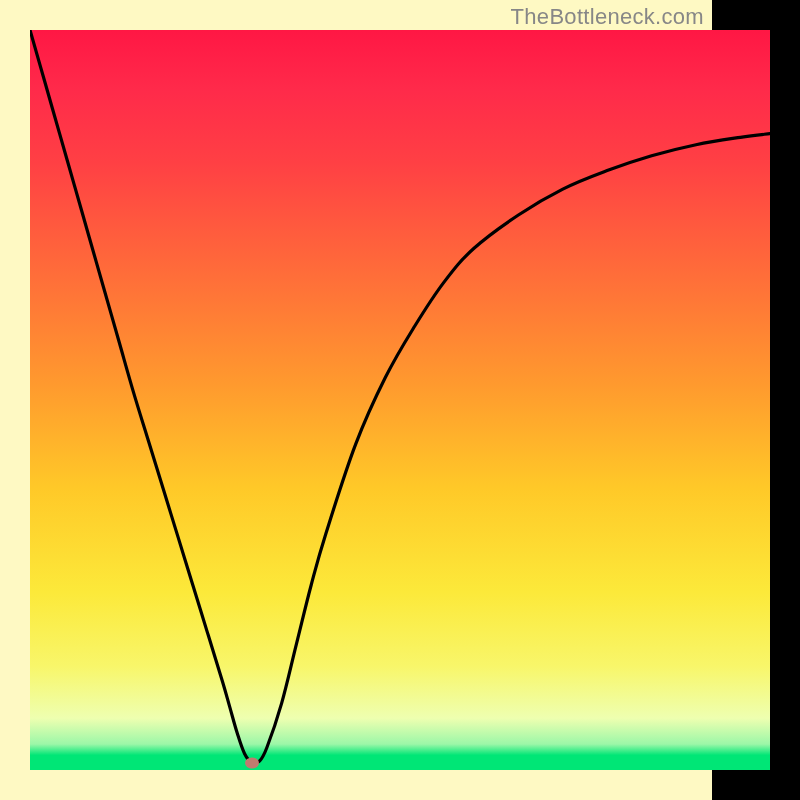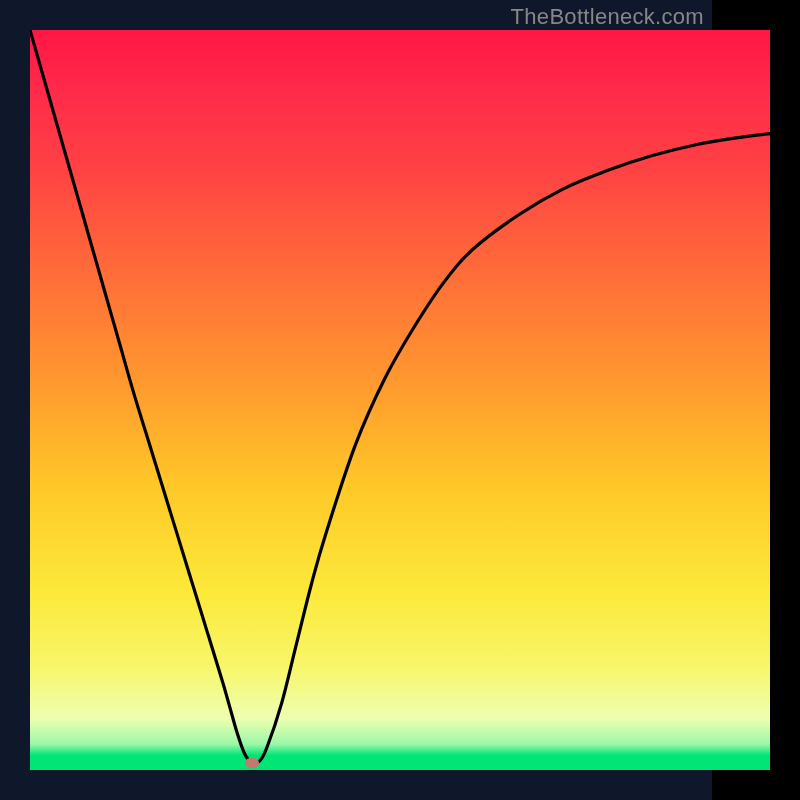--- a/index.html
+++ b/index.html
@@ -8,21 +8,21 @@
     width: 800px;
     height: 800px;
     background: #000;
     overflow: hidden;
     font-family: Arial, Helvetica, sans-serif;
   }
   .stage {
     position: relative;
     width: 712px;
     height: 800px;
-    background: #0f172a;
+    background: #fef9c3;
   }
   .plot-area {
     position: absolute;
     left: 30px;
     top: 30px;
     width: 740px;
     height: 740px;
     overflow: hidden;
   }
   .gradient-bg {

